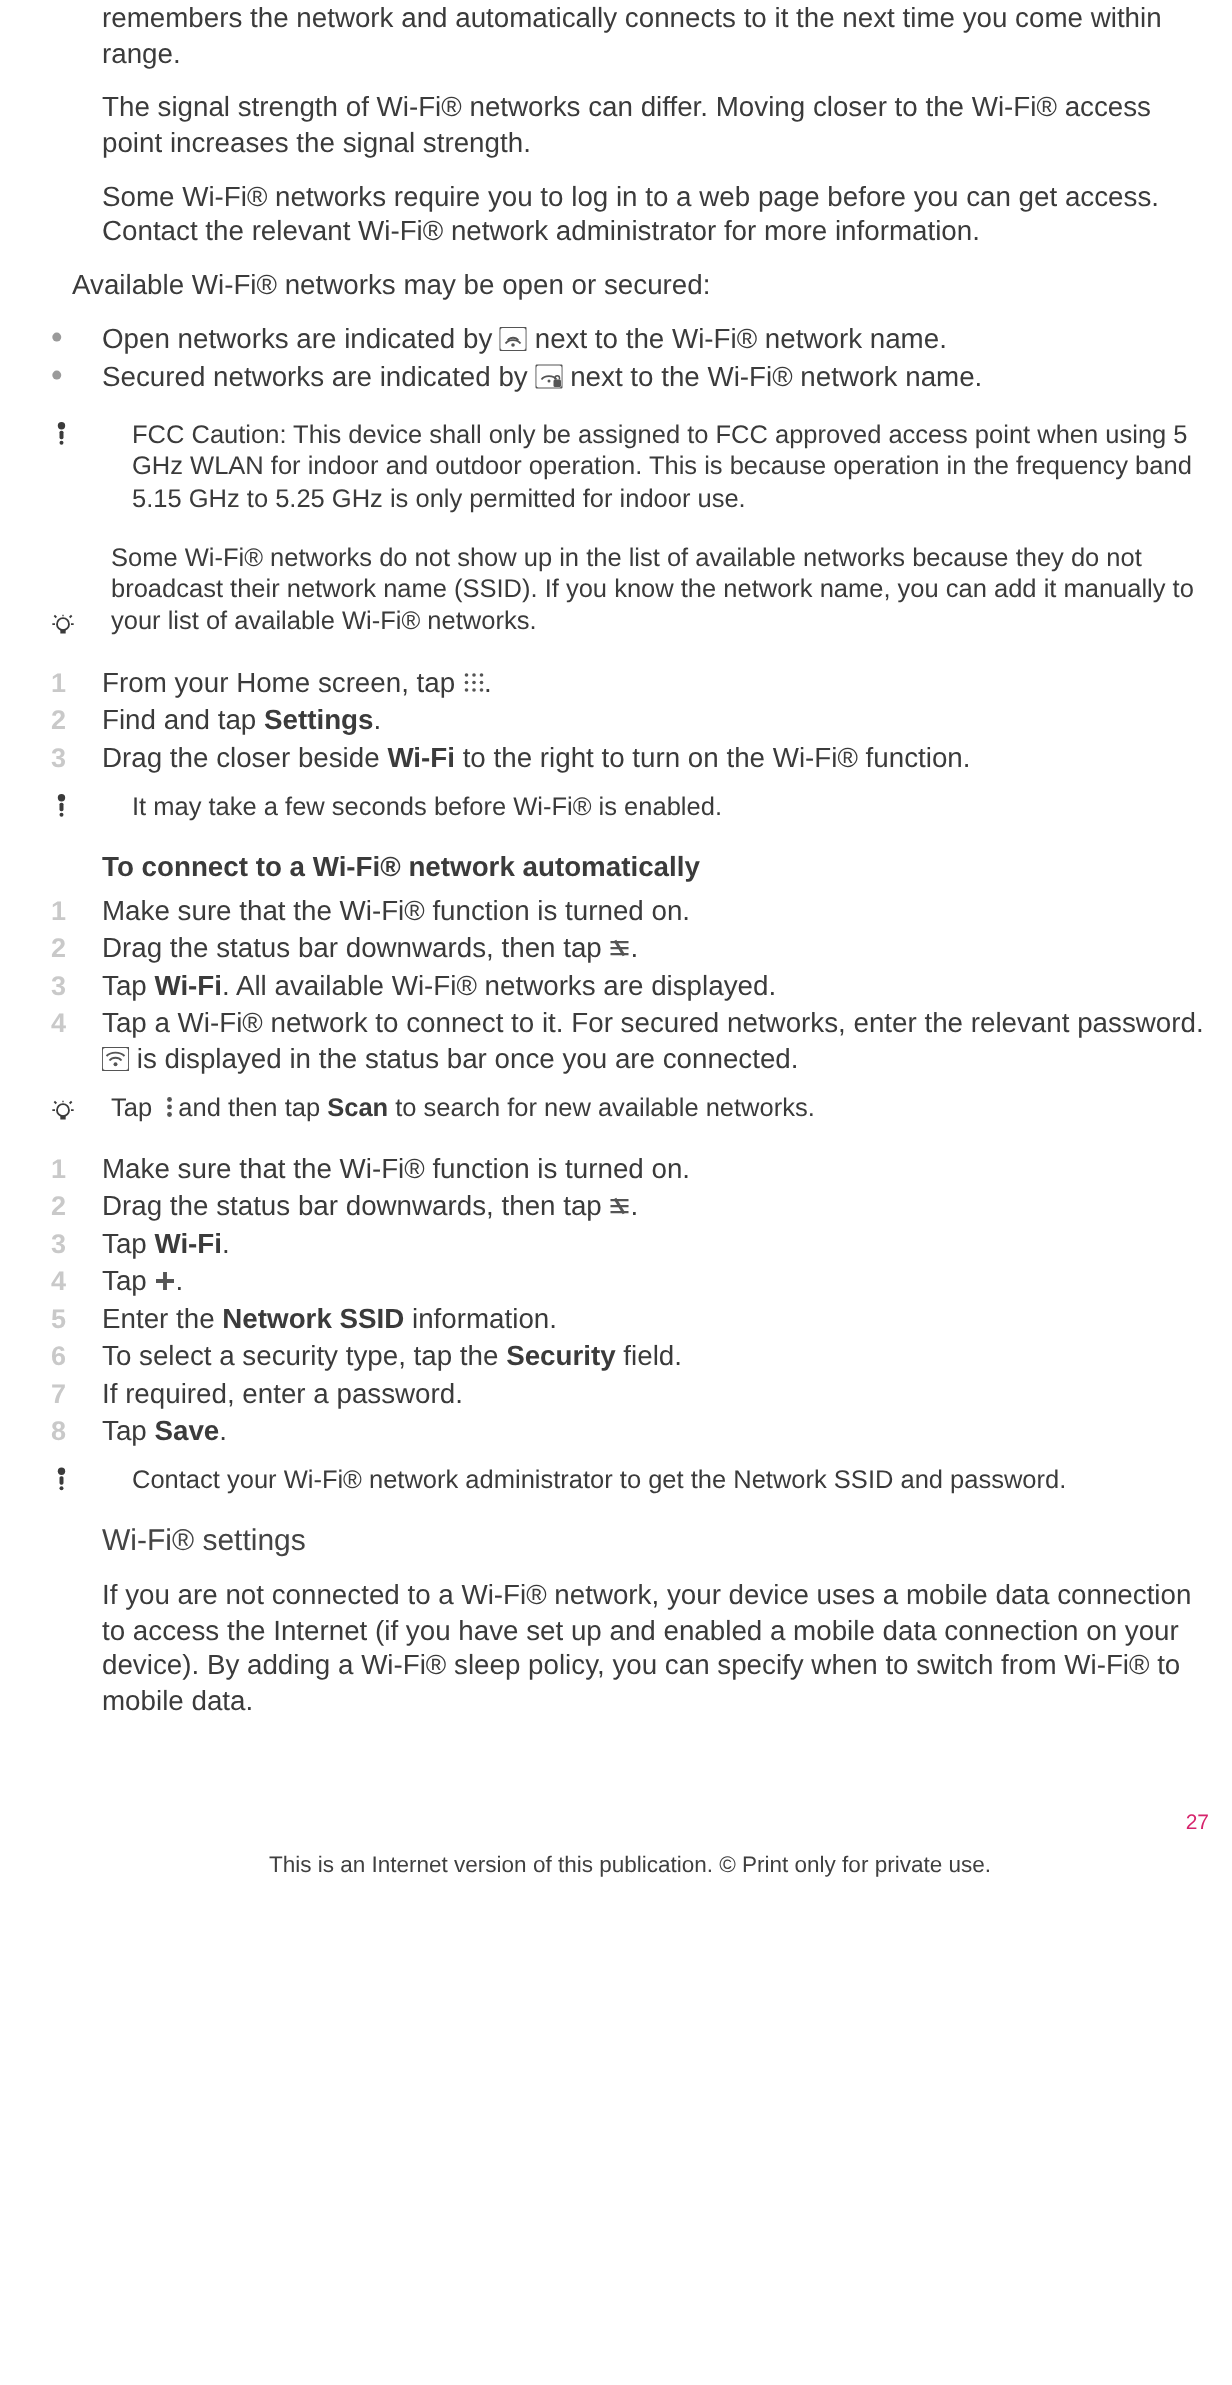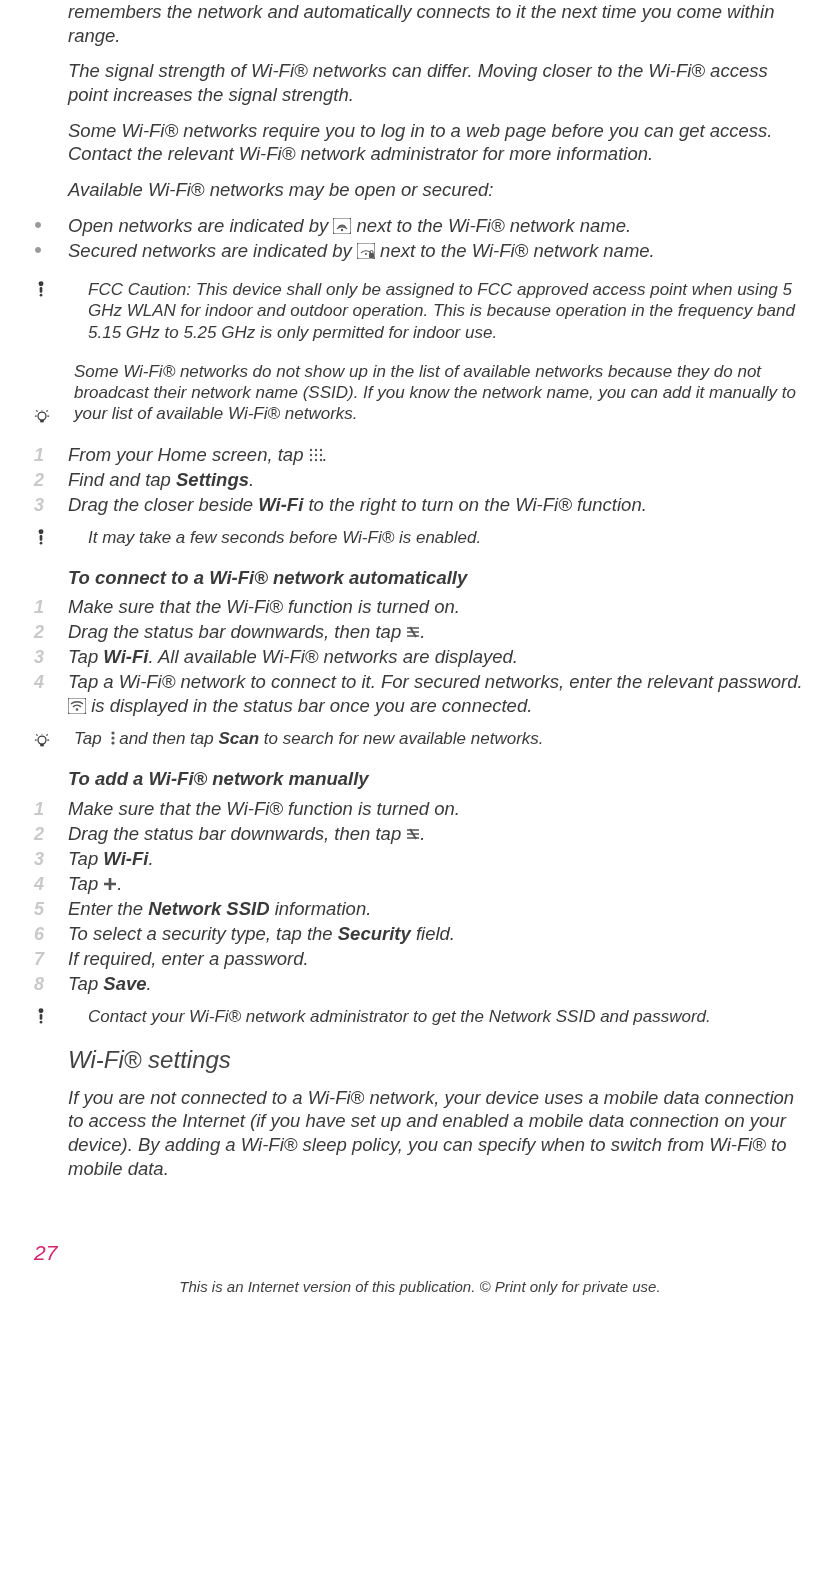--- a/index.html
+++ b/index.html
@@ -11,21 +11,20 @@
   body {
     font-family: Arial, Helvetica, sans-serif;
     color: #3b3b3b;
     font-size: 18.5px;
     line-height: 1.28;
   }
   .page {
     padding: 0 15px 0 34px;
     box-sizing: border-box;
     min-height: 1540px;
-    font-style: italic;
   }
   .para {
     margin: 0 0 12px 0;
   }
   .bullets {
     margin: 4px 0 16px 0;
   }
   .bullet-row {
     display: flex;
     align-items: flex-start;
@@ -99,21 +98,21 @@
     font-size: 18px;
     line-height: 24px;
   }
   .step-text {
     flex: 1 1 auto;
   }
   .bold {
     font-weight: bold;
   }
   .h2 {
-    font-size: 24px;
+    font-size: 20px;
     color: #444;
     margin: 10px 0 10px 34px;
   }
   .para-ind {
     margin: 0 0 12px 34px;
   }
   .inline-icon {
     display: inline-block;
     vertical-align: -2px;
     width: 18px;
@@ -121,23 +120,23 @@
   }
   .inline-icon svg { width: 18px; height: 16px; }
   .inline-icon-sm {
     display: inline-block;
     vertical-align: -1px;
     width: 14px;
     height: 14px;
   }
   .inline-icon-sm svg { width: 14px; height: 14px; }
   .page-num {
-    text-align: left;
+    text-align: right;
     color: #d6246c;
-    font-size: 21px;
+    font-size: 14px;
     margin-top: 60px;
   }
   .footer {
     text-align: center;
     color: #404040;
     font-size: 15px;
     margin-top: 10px;
     padding-bottom: 8px;
   }
   
@@ -208,21 +207,21 @@
       <line x1="1" y1="7" x2="13" y2="7" stroke="#555" stroke-width="2.6"></line>
     </g>
   </defs>
 </svg>
 
 <div class="page">
 
   <p class="para" style="margin-left:34px">remembers the network and automatically connects to it the next time you come within range.</p>
   <p class="para" style="margin-left:34px">The signal strength of Wi-Fi® networks can differ. Moving closer to the Wi-Fi® access point increases the signal strength.</p>
   <p class="para" style="margin-left:34px">Some Wi-Fi® networks require you to log in to a web page before you can get access. Contact the relevant Wi-Fi® network administrator for more information.</p>
-  <p class="para" style="margin-left:34px">Available Wi-Fi® networks may be open or secured:</p>
+  <p class="para" style="margin-left:14px">Available Wi-Fi® networks may be open or secured:</p>
 
   <div class="bullets">
     <div class="bullet-row">
       <div class="bullet-mark">•</div>
       <div class="bullet-text">
         <span>Open networks are indicated by </span><span class="inline-icon"><svg viewBox="0 0 18 16">
               <use href="#wifi-open-ic"></use>
             </svg></span><span> next to the Wi-Fi® network name.</span>
       </div>
     </div>
@@ -320,21 +319,20 @@
           <use href="#bulb-ic"></use>
         </svg>
       </div>
     <div class="tip-text">
       <span>Tap </span><span class="inline-icon-sm" style="width:8px"><svg viewBox="0 0 6 14" width="8" height="14">
             <use href="#overflow-ic"></use>
           </svg></span><span> and then tap </span><span class="bold">Scan</span><span> to search for new available networks.</span>
     </div>
   </div>
 
-  <div class="subhead">To add a Wi-Fi® network manually</div>
   <div class="steps">
     <div class="step-row">
       <div class="step-num">1</div>
       <div class="step-text">Make sure that the Wi-Fi® function is turned on.</div>
     </div>
     <div class="step-row">
       <div class="step-num">2</div>
       <div class="step-text">
         <span>Drag the status bar downwards, then tap </span><span class="inline-icon-sm"><svg viewBox="0 0 14 14">
               <use href="#sliders-ic"></use>

